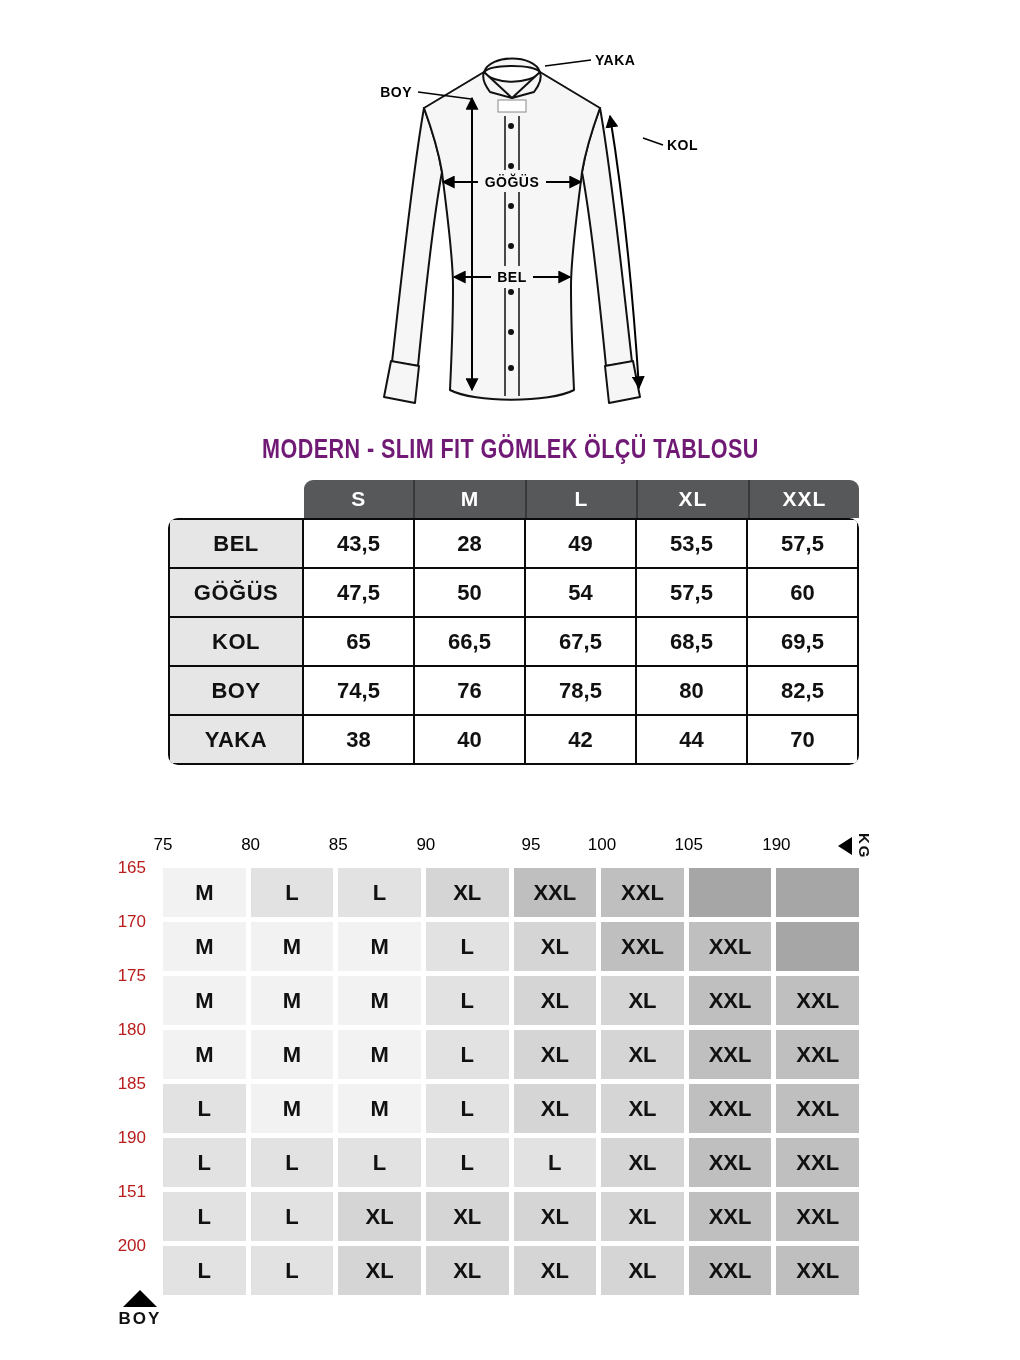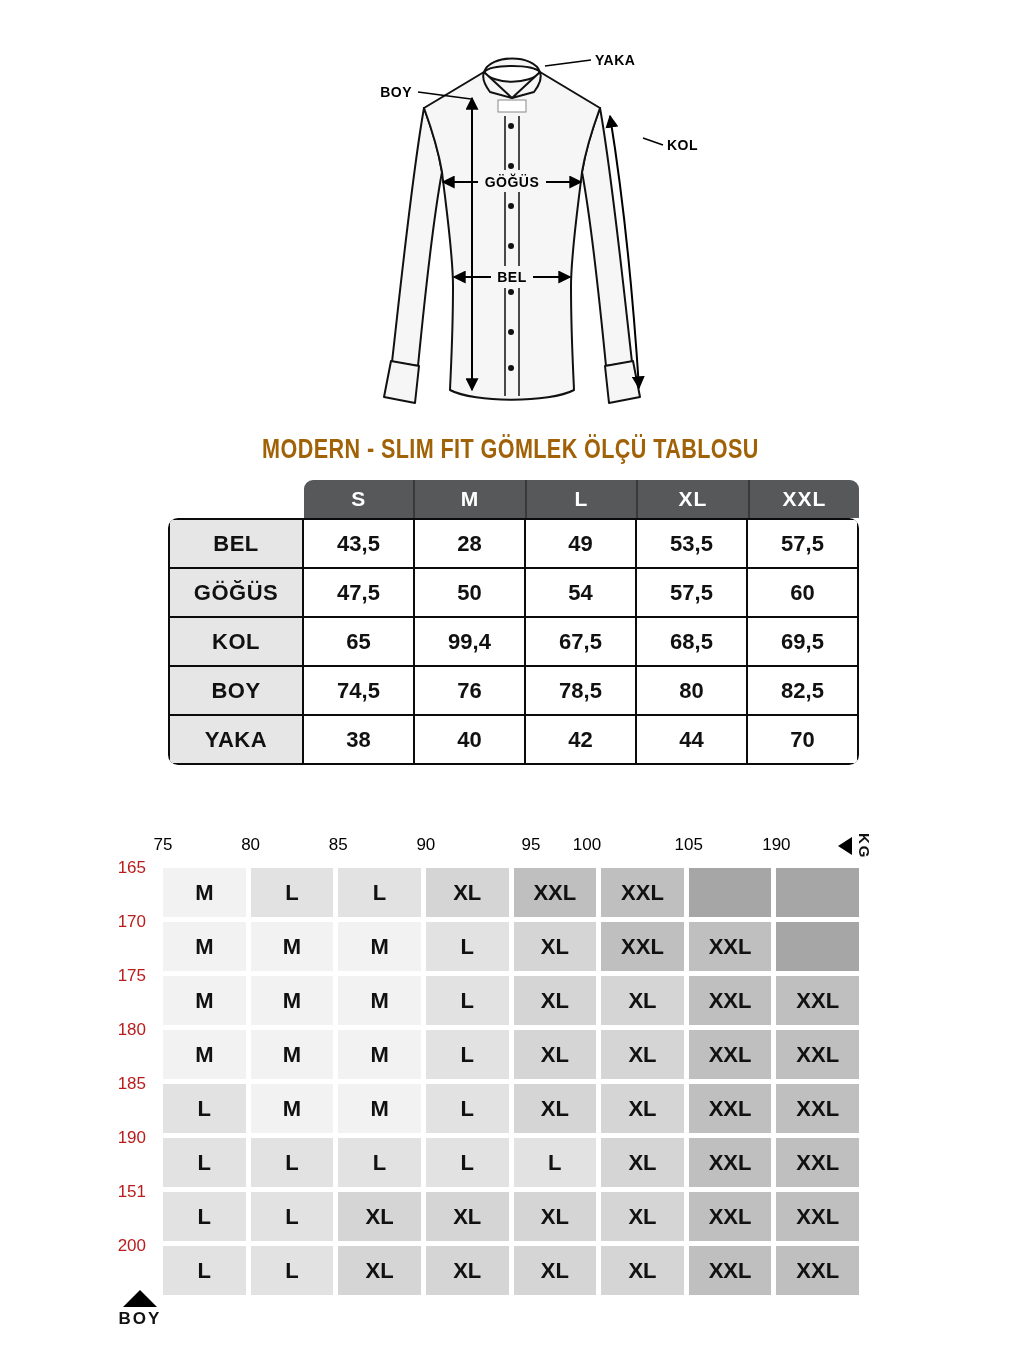--- a/index.html
+++ b/index.html
@@ -13,21 +13,21 @@
   .page { position: relative; width: 1020px; height: 1360px; background: #fff; overflow: hidden; }
 
   
   #shirt-svg { position: absolute; left: 312px; top: 30px; }
   .svg-label {
     font-family: "Liberation Sans", sans-serif;
     font-weight: bold; font-size: 14px; fill: #000; letter-spacing: 0.5px;
   }
 
   
-  .title { position: absolute; left: 0; width: 1020px; text-align: center; font-weight: bold; font-size: 27px; color: #a16207; }
+  .title { position: absolute; left: 0; width: 1020px; text-align: center; font-weight: bold; font-size: 27px; color: #701a75; }
   .title > span { display: inline-block; transform: scaleX(0.8); transform-origin: center; white-space: nowrap; letter-spacing: 0.5px; }
 
   
   #size-header {
     position: absolute; left: 304px; top: 480px; width: 555px; height: 38px;
     display: flex; border-radius: 9px 9px 0 0; overflow: hidden;
   }
   .st-hcell {
     flex: 1; display: flex; align-items: center; justify-content: center;
     color: #fff; font-weight: bold; font-size: 21px; letter-spacing: 1px;
@@ -143,21 +143,21 @@
       <div class="st-cell st-val">53,5</div>
       <div class="st-cell st-val">57,5</div>
       <div class="st-cell st-label" style="background: rgb(230, 230, 231);">GÖĞÜS</div>
       <div class="st-cell st-val">47,5</div>
       <div class="st-cell st-val">50</div>
       <div class="st-cell st-val">54</div>
       <div class="st-cell st-val">57,5</div>
       <div class="st-cell st-val">60</div>
       <div class="st-cell st-label" style="background: rgb(230, 230, 231);">KOL</div>
       <div class="st-cell st-val">65</div>
-      <div class="st-cell st-val">99,4</div>
+      <div class="st-cell st-val">66,5</div>
       <div class="st-cell st-val">67,5</div>
       <div class="st-cell st-val">68,5</div>
       <div class="st-cell st-val">69,5</div>
       <div class="st-cell st-label" style="background: rgb(230, 230, 231);">BOY</div>
       <div class="st-cell st-val">74,5</div>
       <div class="st-cell st-val">76</div>
       <div class="st-cell st-val">78,5</div>
       <div class="st-cell st-val">80</div>
       <div class="st-cell st-val">82,5</div>
       <div class="st-cell st-label" style="background: rgb(230, 230, 231);">YAKA</div>
@@ -168,21 +168,21 @@
       <div class="st-cell st-val">70</div>
     </div>
 
 
   <div class="kg-ticks">
       <div class="kg-tick" style="left: 0px;">75</div>
       <div class="kg-tick" style="left: 87.625px;">80</div>
       <div class="kg-tick" style="left: 175.25px;">85</div>
       <div class="kg-tick" style="left: 262.875px;">90</div>
       <div class="kg-tick" style="left: 368px;">95</div>
-      <div class="kg-tick" style="left: 424px;">100</div>
+      <div class="kg-tick" style="left: 439px;">100</div>
       <div class="kg-tick" style="left: 525.75px;">105</div>
       <div class="kg-tick" style="left: 613.375px;">190</div>
     </div>
   <div class="kg-unit">
     <div class="kg-tri"></div>
     <div class="kg-text">KG</div>
   </div>
 
   <div class="h-ticks">
       <div class="h-tick" style="top: 0px;">165</div>

